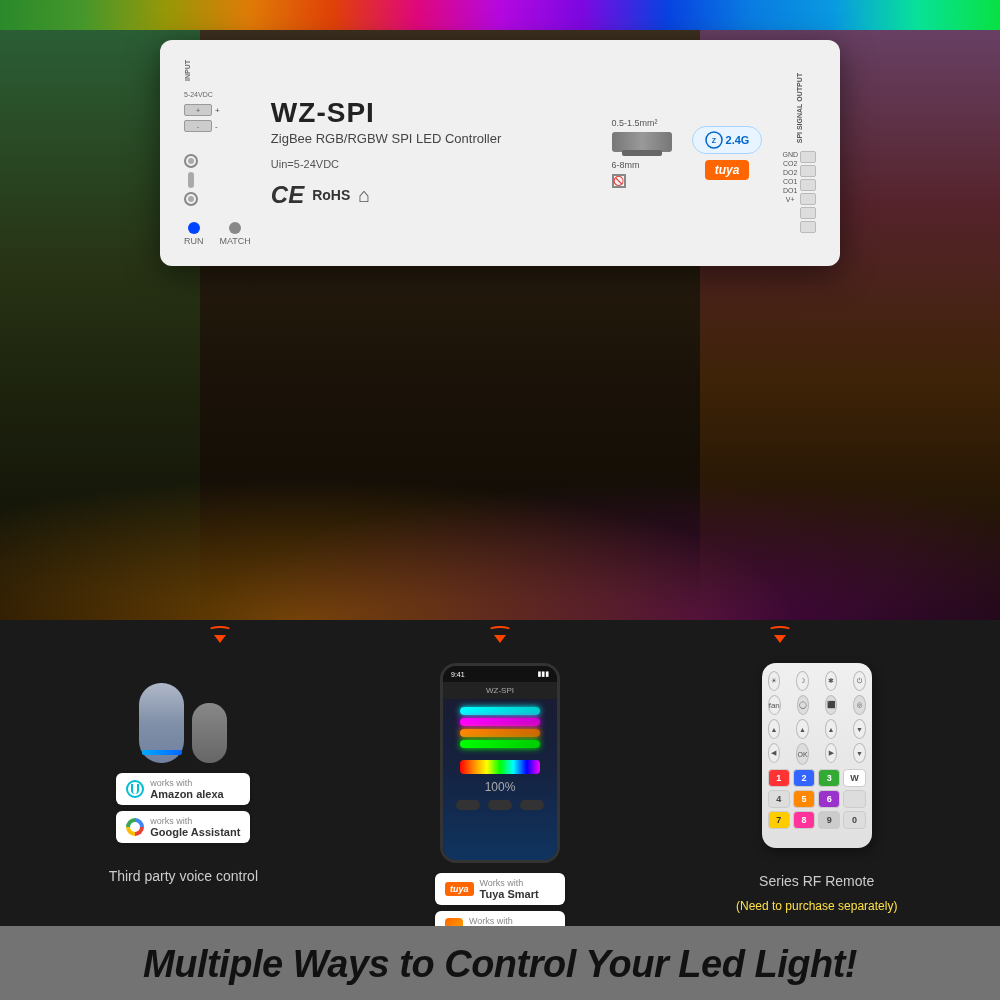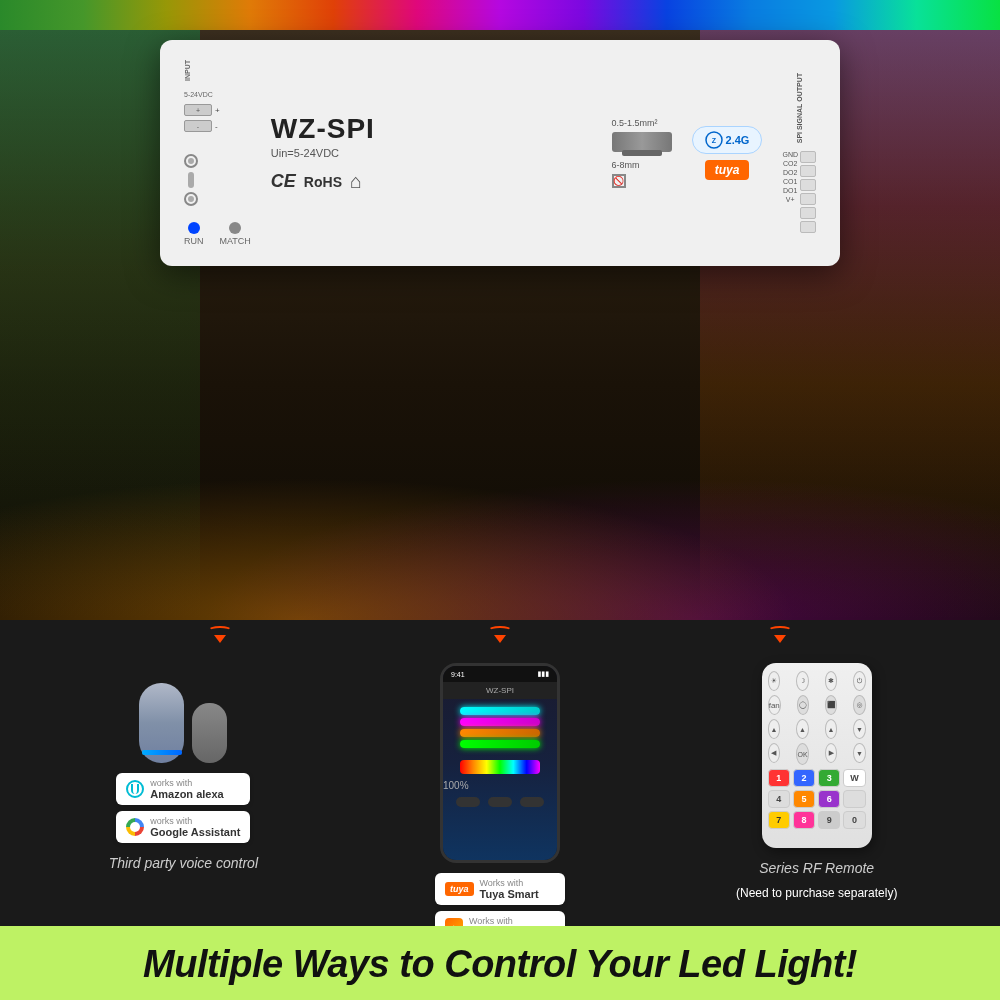--- a/index.html
+++ b/index.html
@@ -132,21 +132,21 @@
     }
 
     .certifications {
       display: flex;
       align-items: center;
       gap: 8px;
       margin-top: 8px;
     }
 
     .ce-mark {
-      font-size: 18px;
+      font-size: 24px;
       font-weight: bold;
       color: #333;
       font-style: italic;
     }
 
     .rohs-mark {
       font-size: 14px;
       font-weight: bold;
       color: #333;
     }
@@ -574,33 +574,32 @@
     .remote-num-btn.num-6 { background: #9933cc; color: white; }
 
     .remote-num-btn.num-7 { background: #ffcc00; color: #333; }
     .remote-num-btn.num-9 { background: #cccccc; }
 
     
     .feature-label {
       color: #cccccc;
       font-size: 14px;
       text-align: center;
-      margin-top: 2px;
-      font-style: italic;
+      margin-top: 15px;
     }
 
     .feature-label-sub {
-      color: #ffffff;
+      color: #fde047;
       font-size: 12px;
       text-align: center;
     }
 
     
     .headline-bar {
-      background: #bef264;
+      background: #737373;
       padding: 18px 20px 14px;
       text-align: center;
       margin-top: auto;
     }
 
     .headline-text {
       font-size: 38px;
       font-weight: 900;
       color: #111111;
       font-style: italic;
@@ -700,20 +699,21 @@
           </div>
           <div style="text-align:center;">
             <div class="btn-circle-gray"></div>
             <div class="btn-label">MATCH</div>
           </div>
         </div>
       </div>
 
       <div class="controller-main">
         <div class="device-title">WZ-SPI</div>
+        <div class="device-subtitle">ZigBee RGB/RGBW SPI LED Controller</div>
         <div class="device-specs">
           <div>Uin=5-24VDC</div>
         </div>
         <div class="certifications">
           <span class="ce-mark">CE</span>
           <span class="rohs-mark">RoHS</span>
           <span class="house-icon">⌂</span>
         </div>
       </div>
 
@@ -826,21 +826,21 @@
               <span class="phone-status-text">▮▮▮</span>
             </div>
             <div class="phone-app-header">WZ-SPI</div>
             <div class="phone-led-strips">
               <div class="led-strip-cyan"></div>
               <div class="led-strip-pink"></div>
               <div class="led-strip-orange"></div>
               <div class="led-strip-green"></div>
             </div>
             <div class="color-picker-bar"></div>
-            <div style="padding:2px 0;font-size:10px;color:#aaa;text-align:left;">100%</div>
+            <div style="padding:2px 0;font-size:12px;color:#aaa;text-align:center;">100%</div>
             <div class="phone-controls">
               <div class="phone-btn"></div>
               <div class="phone-btn"></div>
               <div class="phone-btn"></div>
             </div>
           </div>
         </div>
         <div class="tuya-app-badges">
           <div class="tuya-smart-badge">
             <div class="tuya-logo-orange">tuya</div>

